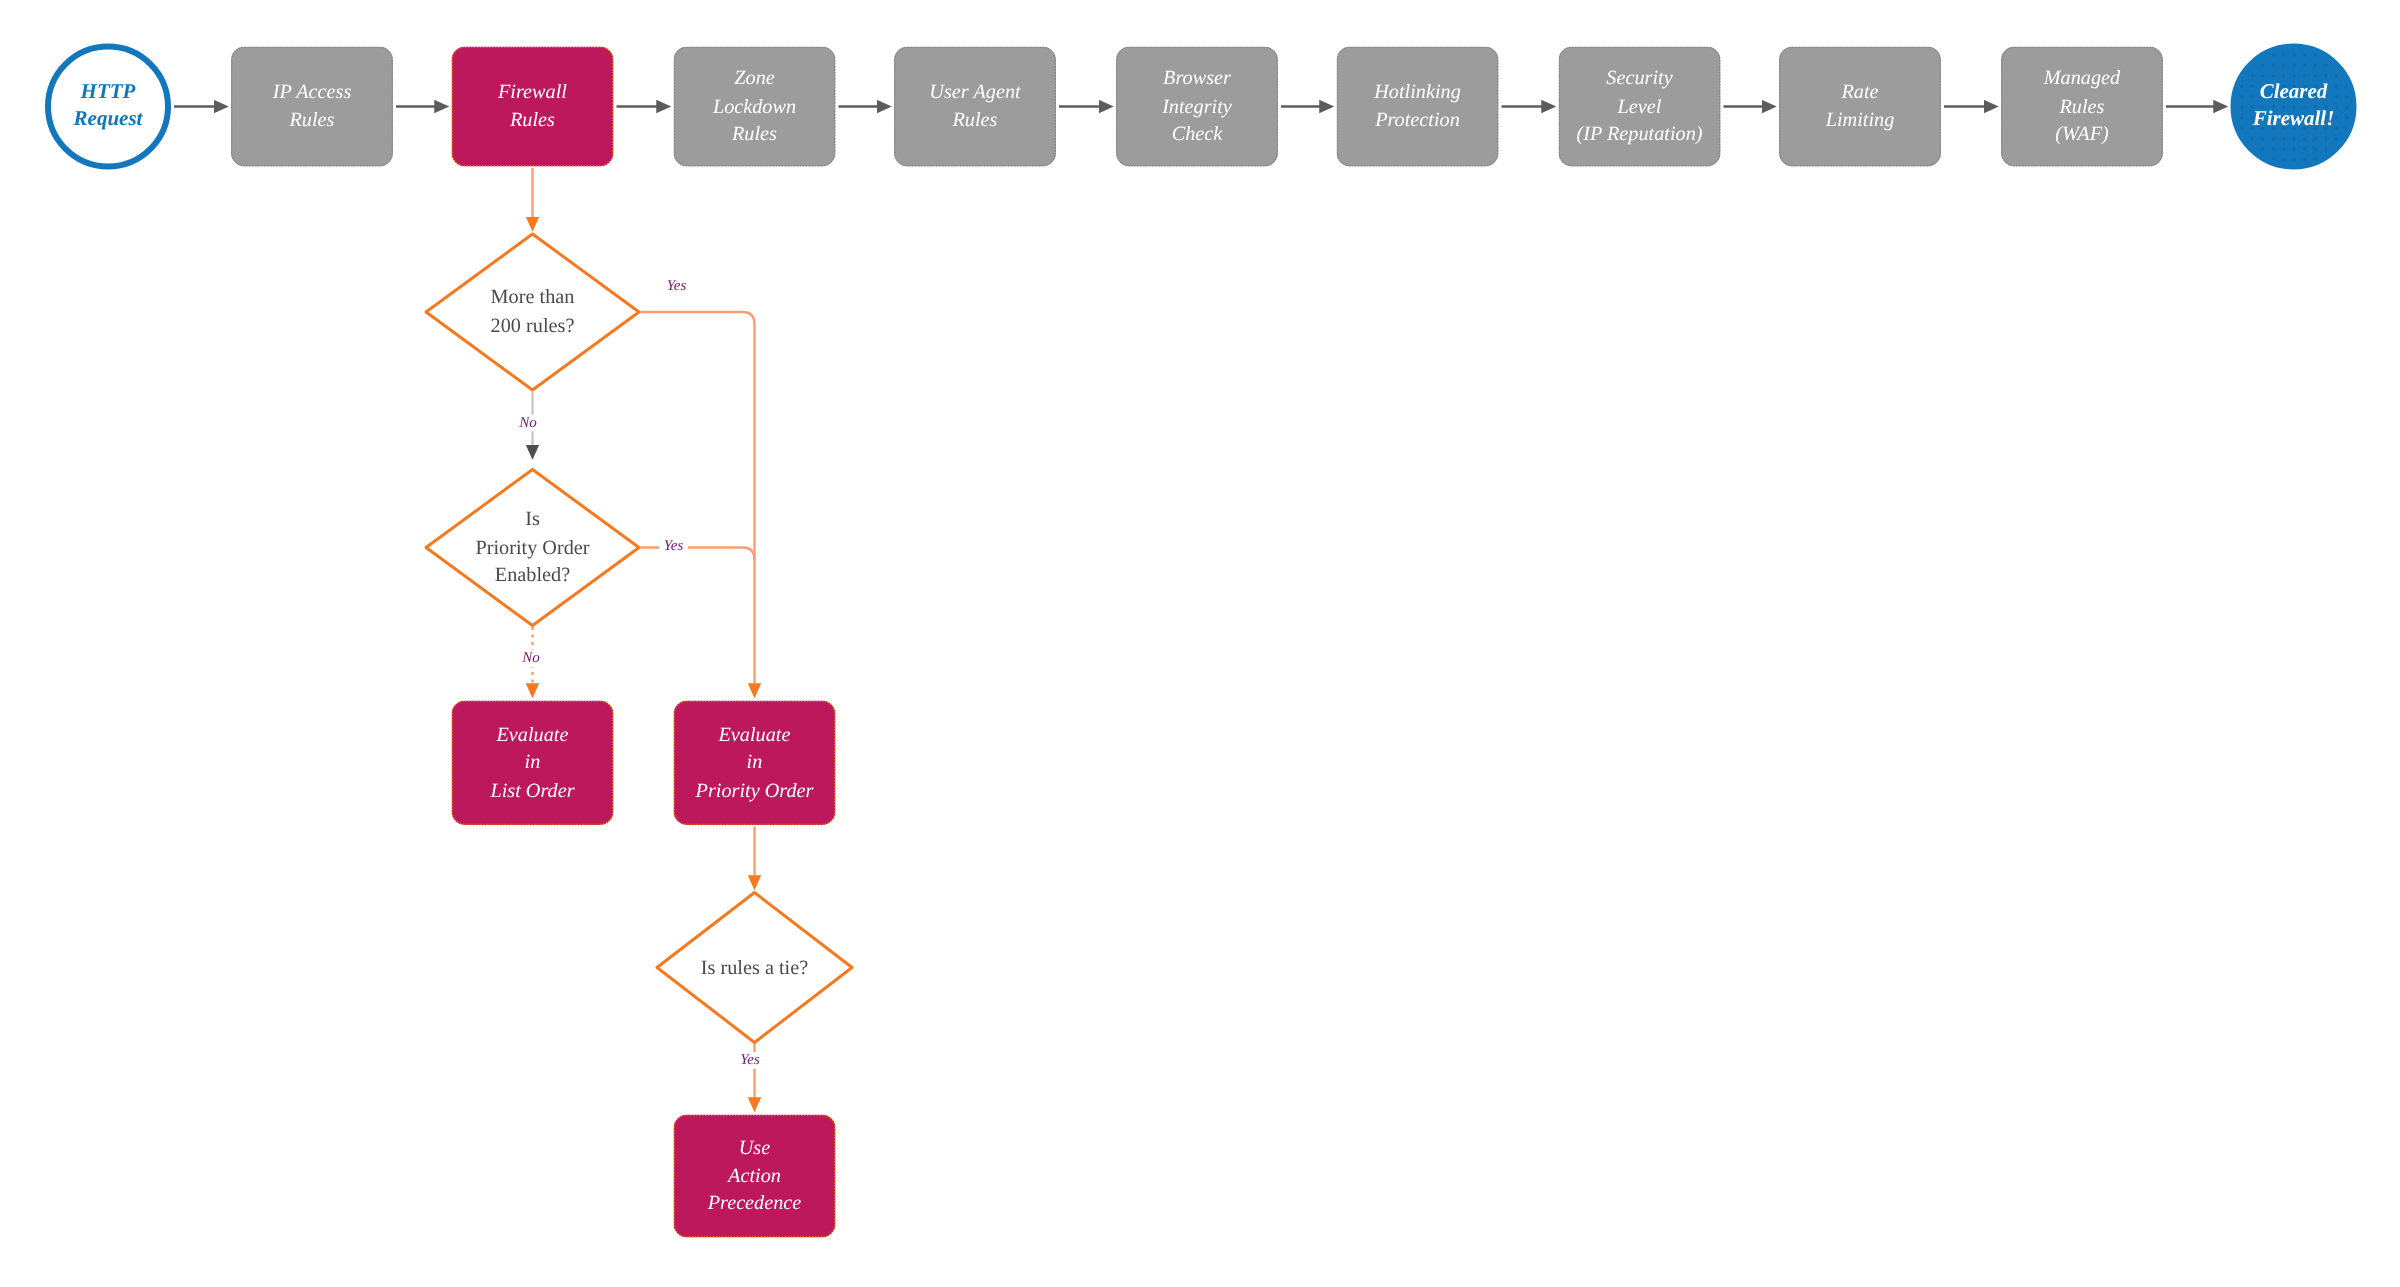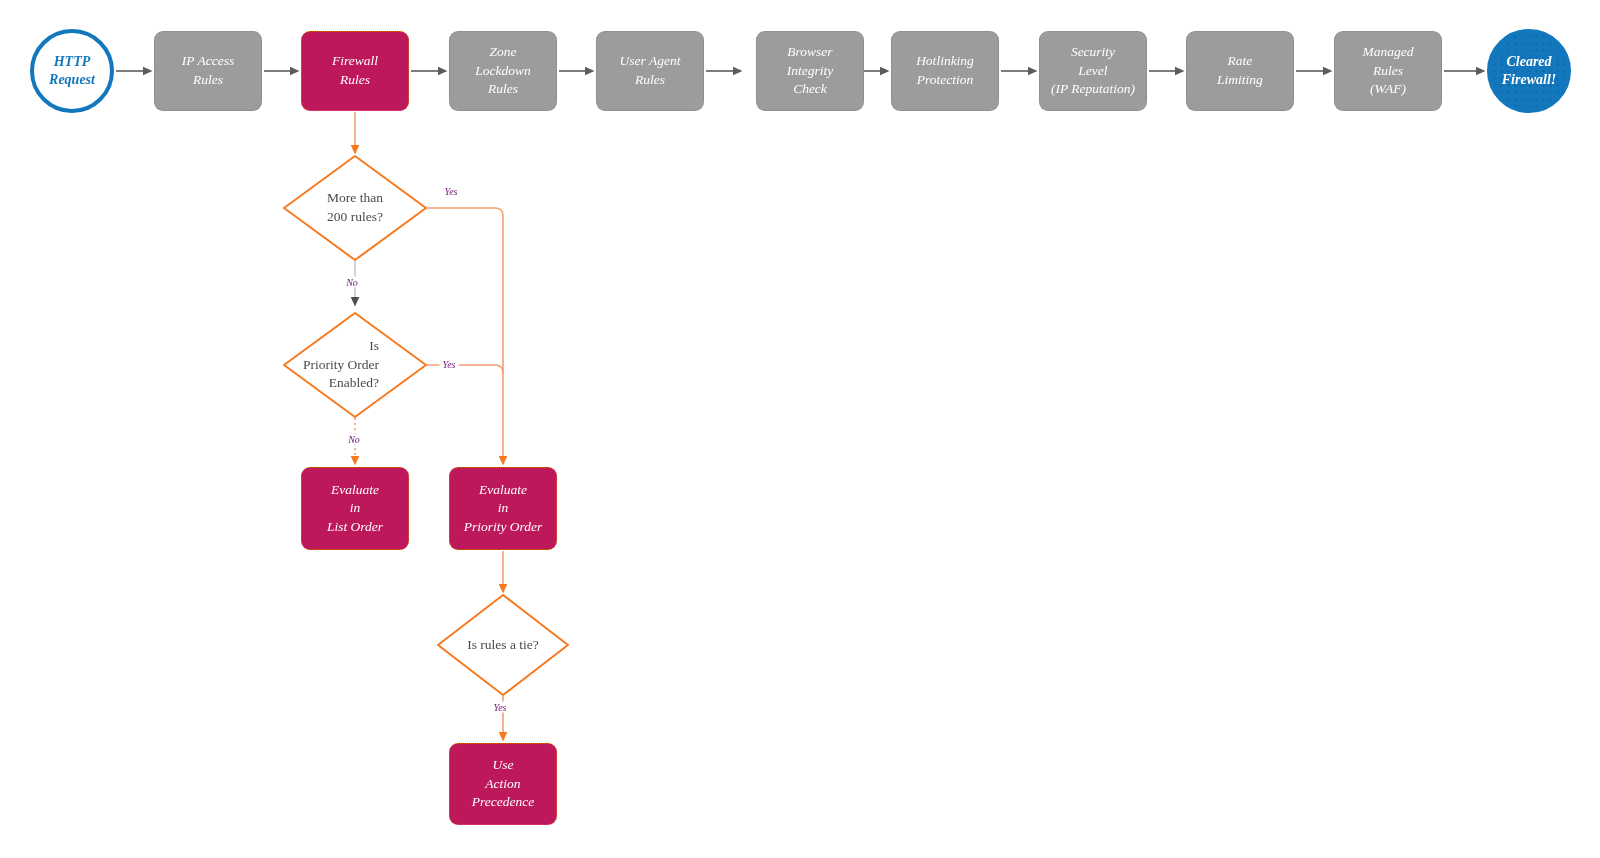--- a/index.html
+++ b/index.html
@@ -93,37 +93,37 @@
 
   <div class="node stage gray" style="left:154px;  top:31px;">IP Access
 Rules</div>
   <div class="node stage orange" style="left:301px;  top:31px;">Firewall
 Rules</div>
   <div class="node stage gray" style="left:449px;  top:31px;">Zone
 Lockdown
 Rules</div>
   <div class="node stage gray" style="left:596px;  top:31px;">User Agent
 Rules</div>
-  <div class="node stage gray" style="left:744px;  top:31px;margin-left:12px;">Browser
+  <div class="node stage gray" style="left:744px;  top:31px;">Browser
 Integrity
 Check</div>
   <div class="node stage gray" style="left:891px;  top:31px;">Hotlinking
 Protection</div>
   <div class="node stage gray" style="left:1039px; top:31px;">Security
 Level
 (IP Reputation)</div>
   <div class="node stage gray" style="left:1186px; top:31px;">Rate
 Limiting</div>
   <div class="node stage gray" style="left:1334px; top:31px;">Managed
 Rules
 (WAF)</div>
 
   <div class="dtext" style="left:283px; top:156px; width:144px; height:104px;">More than
 200 rules?</div>
-  <div class="dtext" style="left:269px; top:313px; width:144px; height:104px;text-align:right;">Is
+  <div class="dtext" style="left:283px; top:313px; width:144px; height:104px;">Is
 Priority Order
 Enabled?</div>
   <div class="dtext" style="left:437px; top:595px; width:132px; height:100px;">Is rules a tie?</div>
 
   <div class="yesno" style="left:451px; top:191px;">Yes</div>
   <div class="yesno" style="left:352px; top:282px;">No</div>
   <div class="yesno" style="left:449px; top:364px;">Yes</div>
   <div class="yesno" style="left:354px; top:439px;">No</div>
   <div class="yesno" style="left:500px; top:707px;">Yes</div>
 

